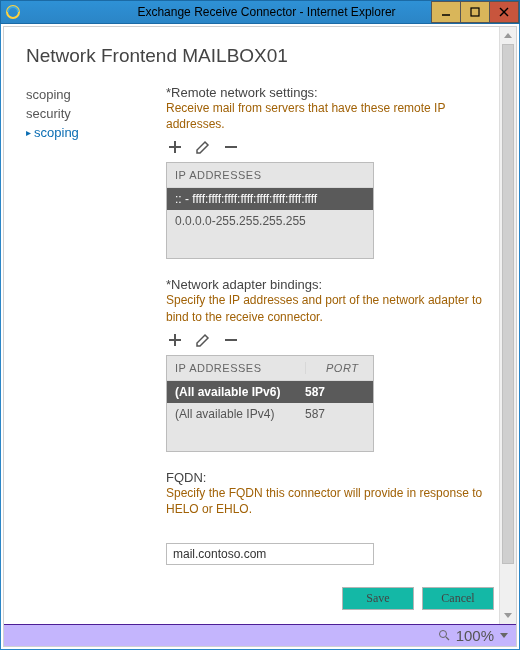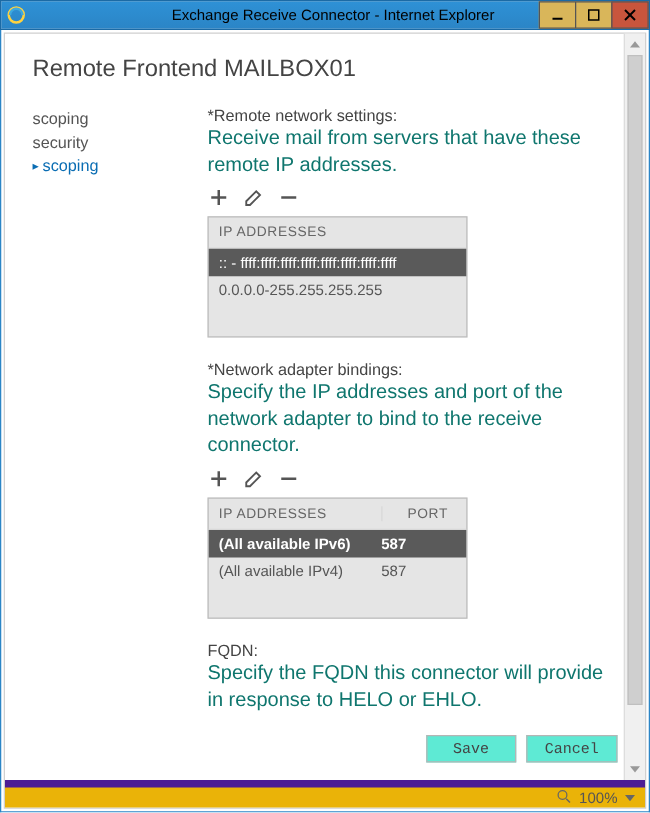--- a/index.html
+++ b/index.html
@@ -100,22 +100,22 @@
   }
   .main {
     flex: 1;
     color: #555;
   }
   .section-label {
     font-size: 13px;
     color: #444;
   }
   .section-help {
-    font-size: 16px;
-    color: #0f766e;
+    font-size: 12px;
+    color: #a16207;
     margin-bottom: 6px;
     line-height: 1.35;
   }
   .tool-row {
     display: flex;
     gap: 10px;
     margin: 4px 0 6px 0;
   }
   .tool-btn {
     width: 18px; height: 18px;
@@ -146,21 +146,21 @@
     padding: 4px 8px;
     color: #555;
   }
   .list-row.selected {
     background: #5a5a5a;
     color: #fff;
   }
   .list-row.selected.bold { font-weight: 600; gap: 24px; }
   .col-ip { flex: 1; }
   .col-port { width: 60px; }
-  .list-header .col-port { border-left: 1px solid #d8d8d8; padding-left: 20px; margin-left: -8px; }
+  .list-header .col-port { border-left: 1px solid #d8d8d8; padding-left: 20px; margin-left: -8px; font-style: italic; }
   .gap { height: 18px; }
   .fqdn-input {
     width: 208px;
     border: 1px solid #bcbcbc;
     padding: 3px 6px;
     font-size: 12px;
     color: #333;
     font-family: inherit;
     margin-top: 20px;
   }
@@ -169,38 +169,38 @@
     position: absolute;
     bottom: 36px;
     right: 22px;
     display: flex;
     gap: 8px;
   }
   .dlg-btn {
     min-width: 72px;
     padding: 3px 14px;
     border: 1px solid #b5b5b5;
-    background: #5eead4;
+    background: #14b8a6;
     font-size: 12px;
     color: #444;
     cursor: pointer;
-    font-family: Liberation Mono, monospace;
+    font-family: Liberation Serif, serif;
   }
   
   .statusbar {
     position: absolute;
     bottom: 0; left: 0; right: 0;
     height: 22px;
-    border-top: 6px solid #4c1d95;
-    background: #eab308;
+    border-top: 1px solid #4c1d95;
+    background: #c4b5fd;
     display: flex;
     align-items: center;
     justify-content: flex-end;
     padding: 0 8px;
-    font-size: 12px;
+    font-size: 15px;
     color: #555;
     gap: 6px;
   }
   .statusbar svg { width: 12px; height: 12px; }
   .zoom-dd {
     width: 0; height: 0;
     border-left: 4px solid transparent;
     border-right: 4px solid transparent;
     border-top: 5px solid #666;
   }
@@ -268,21 +268,21 @@
 <div class="outer-border">
   <div class="inner-frame">
 
     <div class="scrollbar-v">
       <div class="sb-arrow up"></div>
       <div class="sb-thumb"></div>
       <div class="sb-arrow down"></div>
     </div>
 
     <div class="content">
-      <h1 class="page-title">Remote Frontend MAILBOX01</h1>
+      <h1 class="page-title">Network Frontend MAILBOX01</h1>
 
       <div class="columns">
         <div class="nav">
           <div class="nav-item">scoping</div>
           <div class="nav-item">security</div>
           <div class="nav-item active">scoping</div>
         </div>
 
         <div class="main">
           

